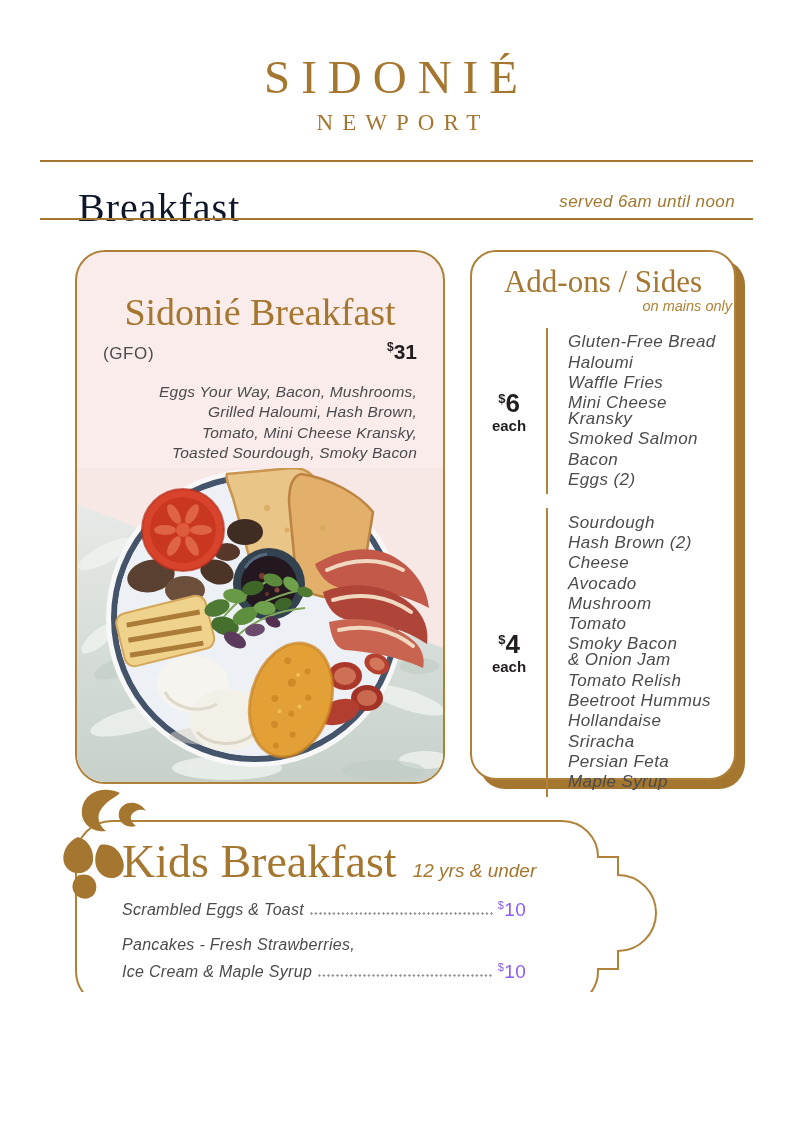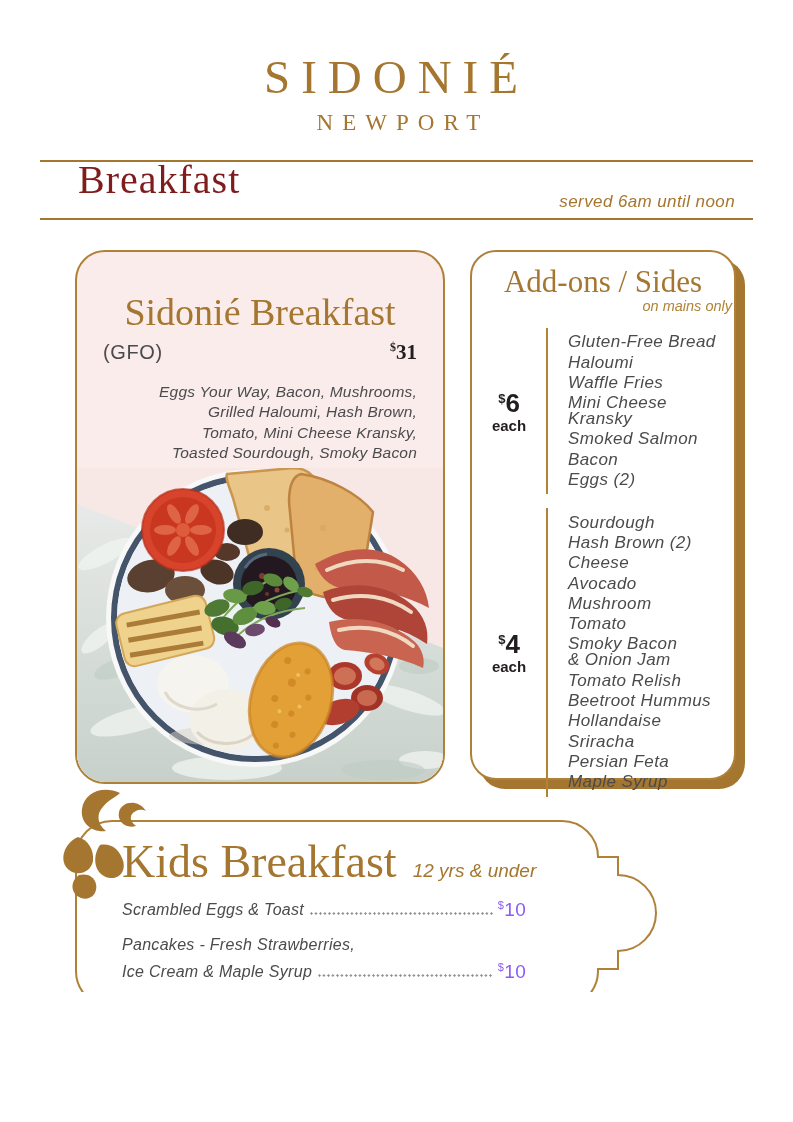--- a/index.html
+++ b/index.html
@@ -19,45 +19,45 @@
   }
   .brand-location {
     position:absolute; top:110px; left:13px; right:0; text-align:center;
     font-family:"Liberation Serif", serif; font-size:23px; letter-spacing:9px;
     color:#A5762F;
   }
   .rule { position:absolute; left:40px; right:40px; border-top:2px solid #A5762F; }
   .rule-top { top:160px; }
   .rule-bottom { top:218px; }
   .section-title {
-    position:absolute; top:156px; left:78px; margin:0;
+    position:absolute; top:184px; left:78px; margin:0;
     font-family:"Liberation Serif", serif; font-weight:normal;
-    font-size:40px; color:#7f1d1d; letter-spacing:1px;
+    font-size:40px; color:#0f172a; letter-spacing:1px;
   }
   .service-note {
     position:absolute; top:192px; right:58px;
     font-style:italic; font-size:17px; color:#A5762F; letter-spacing:0.4px;
   }
 
   
   .main-card {
     position:absolute; left:75px; top:250px; width:370px; height:534px;
     background:#F9ECEA; border:2px solid #AF8038; border-radius:30px; overflow:hidden;padding-left:34px;
   }
   .dish-title {
     position:absolute; top:38px; left:0; right:0; margin:0; text-align:center;
     font-family:"Liberation Serif", serif; font-weight:normal;
     font-size:38px; color:#A5762F;
   }
   .meta-row {
     position:absolute; top:88px; left:26px; right:26px;
     display:flex; justify-content:space-between; align-items:baseline;
   }
-  .dietary { font-size:20px; letter-spacing:0.6px; color:#4B4B4D; }
-  .price { font-weight:bold; color:#221E1F; font-size:21px;font-family:Liberation Serif, serif; }
+  .dietary { font-size:17px; letter-spacing:0.6px; color:#4B4B4D; }
+  .price { font-weight:bold; color:#221E1F; font-size:21px; }
   .price .cur { font-size:12px; vertical-align:8px; font-weight:bold; }
   .desc {
     position:absolute; top:130px; right:26px; left:40px;
     text-align:right; font-style:italic; font-size:15.5px; line-height:1.32;
     color:#4B4B4D; white-space:pre-line; letter-spacing:0.2px;
   }
   .photo { position:absolute; left:0; bottom:0; width:366px; height:314px; display:block; }
 
   
   .addons-card {

